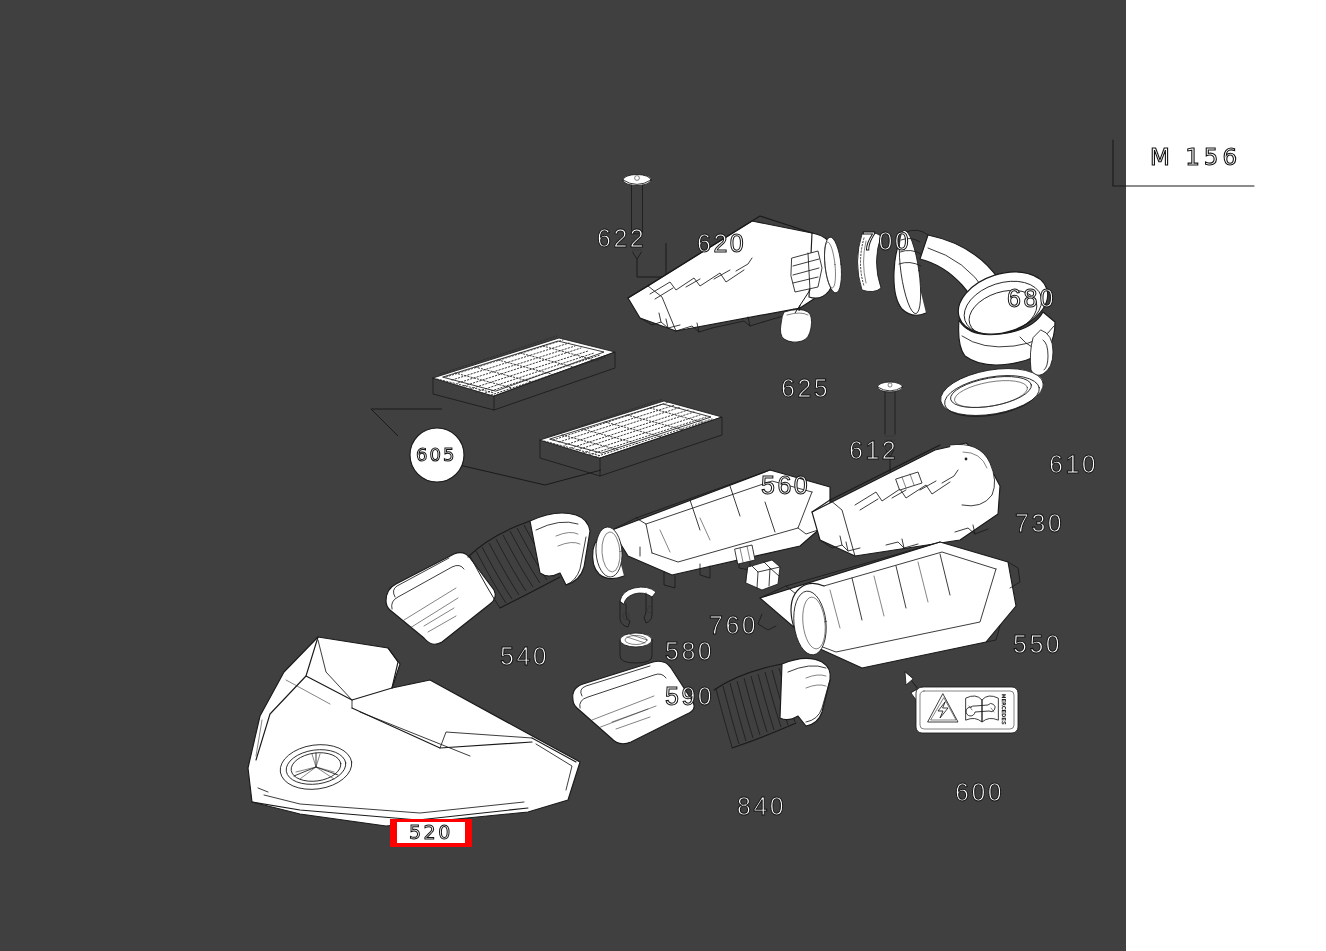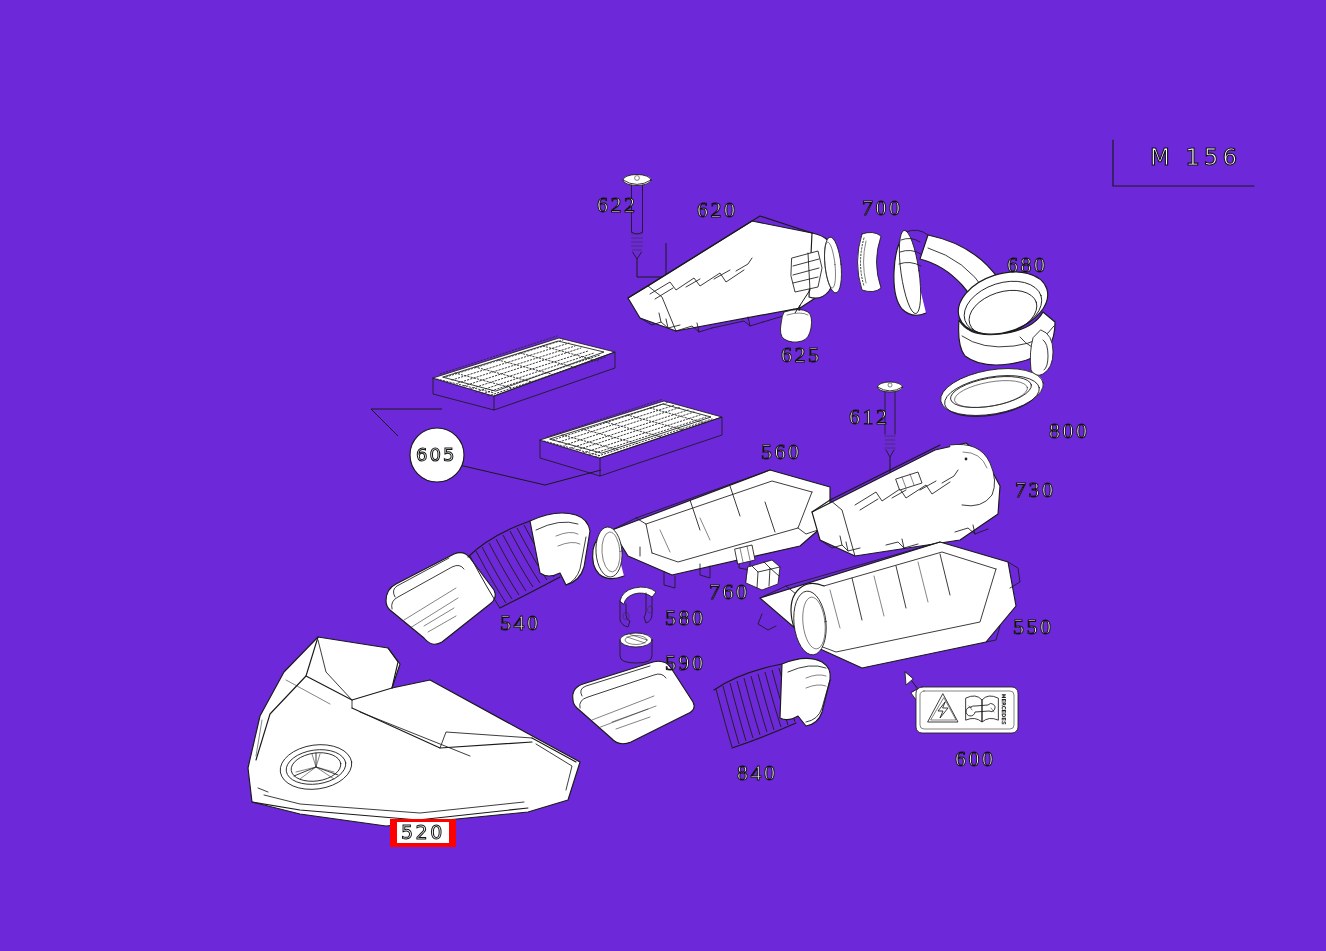--- a/index.html
+++ b/index.html
@@ -9,23 +9,23 @@
     background: #ffffff;
   }
   body {
     width: 1326px;
     height: 951px;
     overflow: hidden;
     font-family: "Liberation Sans", sans-serif;
   }
   #stage {
     position: relative;
-    width: 1326px;
+    width: 1126px;
     height: 951px;
-    background: #6d28d9;
+    background: #404040;
   }
   svg#diagram {
     position: absolute;
     left: 0;
     top: 0;
     width: 1326px;
     height: 951px;
     display: block;
   }
   .ln {
@@ -76,28 +76,29 @@
     stroke-linecap: round;
   }
   .pleat {
     fill: none;
     stroke: #222;
     stroke-width: 1.0;
   }
   
   .lbl {
     position: absolute;
-    font-family: Liberation Serif, serif;
-    font-size: 22px;
+    font-family: Liberation Sans, sans-serif;
+    font-size: 25px;
     letter-spacing: 2.5px;
     color: #ffffff;
     -webkit-text-stroke: 1px #111111;
     white-space: nowrap;
     line-height: 1;
     user-select: none;
+    margin-top: 32px;
   }
   .lbl-circled {
     position: absolute;
     font-family: "DejaVu Sans", sans-serif;
     font-size: 18px;
     letter-spacing: 2px;
     color: #ffffff;
     -webkit-text-stroke: 1px #111111;
     white-space: nowrap;
     line-height: 1;
@@ -121,21 +122,21 @@
     -webkit-text-stroke: 1px #111111;
     background: #ff0000;
     padding: 3px 7px 4px 7px;
     white-space: nowrap;
     line-height: 1;
     box-sizing: border-box;
   }
   .lbl-hl .inner {
     display: inline-block;
     background: #ffffff;
-    padding: 1px 4px;
+    padding: 1px 12px;
   }
   .lbl-tiny {
     position: absolute;
     font-family: "DejaVu Sans", sans-serif;
     font-size: 5px;
     letter-spacing: 0.4px;
     color: #ffffff;
     -webkit-text-stroke: 0.45px #222;
     white-space: nowrap;
     line-height: 1;
@@ -513,27 +514,27 @@
 
   <div class="lbl-title" style="left:1150px; top:146px;">M 156</div>
 
   <div class="lbl" style="left:597px; top:194px;">622</div>
   <div class="lbl" style="left:697px; top:199px;">620</div>
   <div class="lbl" style="left:862px; top:197px;">700</div>
   <div class="lbl" style="left:1007px; top:254px;">680</div>
   <div class="lbl" style="left:781px; top:344px;">625</div>
   <div class="lbl-circled" style="left:416px; top:446px;">605</div>
   <div class="lbl" style="left:849px; top:406px;">612</div>
-  <div class="lbl" style="left:1049px; top:420px;">800</div>
+  <div class="lbl" style="left:1049px; top:420px;">610</div>
   <div class="lbl" style="left:761px; top:441px;">560</div>
   <div class="lbl" style="left:1015px; top:479px;">730</div>
   <div class="lbl" style="left:709px; top:581px;">760</div>
   <div class="lbl" style="left:500px; top:612px;">540</div>
   <div class="lbl" style="left:665px; top:607px;">580</div>
-  <div class="lbl" style="left:1013px; top:616px;text-align:center;">550</div>
+  <div class="lbl" style="left:1013px; top:600px;text-align:center;">550</div>
   <div class="lbl" style="left:665px; top:652px;text-align:right;">590</div>
   <div class="lbl" style="left:955px; top:748px;">600</div>
   <div class="lbl" style="left:737px; top:762px;">840</div>
 
   <div class="lbl-hl" style="left:390px; top:819px;">
     <span class="inner">520</span>
   </div>
 
   <div class="lbl-tiny" style="left:1006px; top:694px; transform: rotate(90deg); transform-origin: left top;">MERCEDES</div>
 

